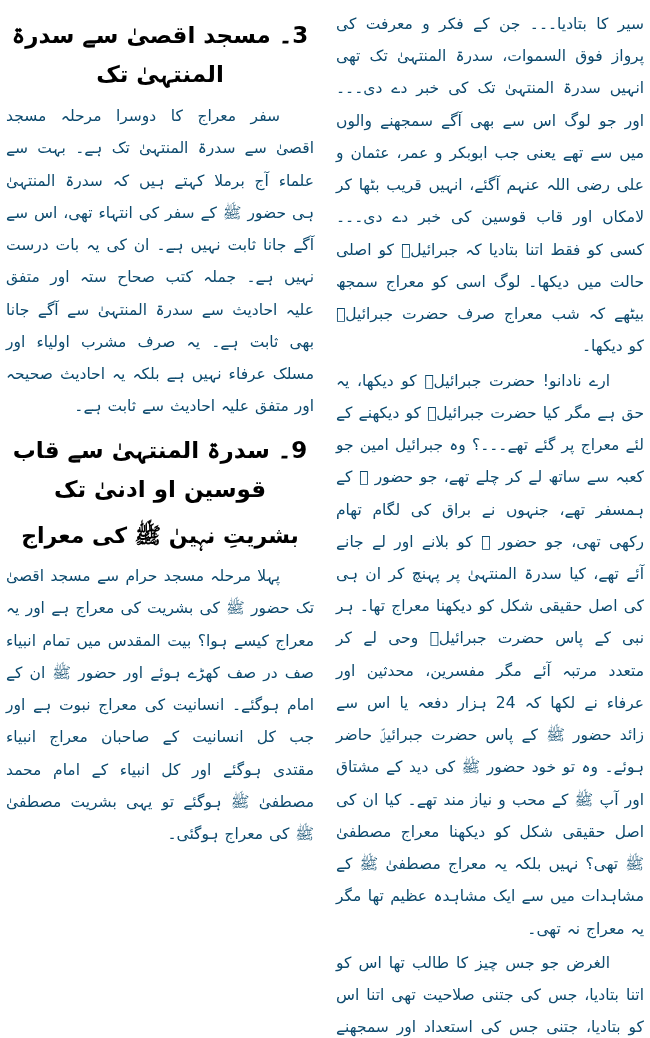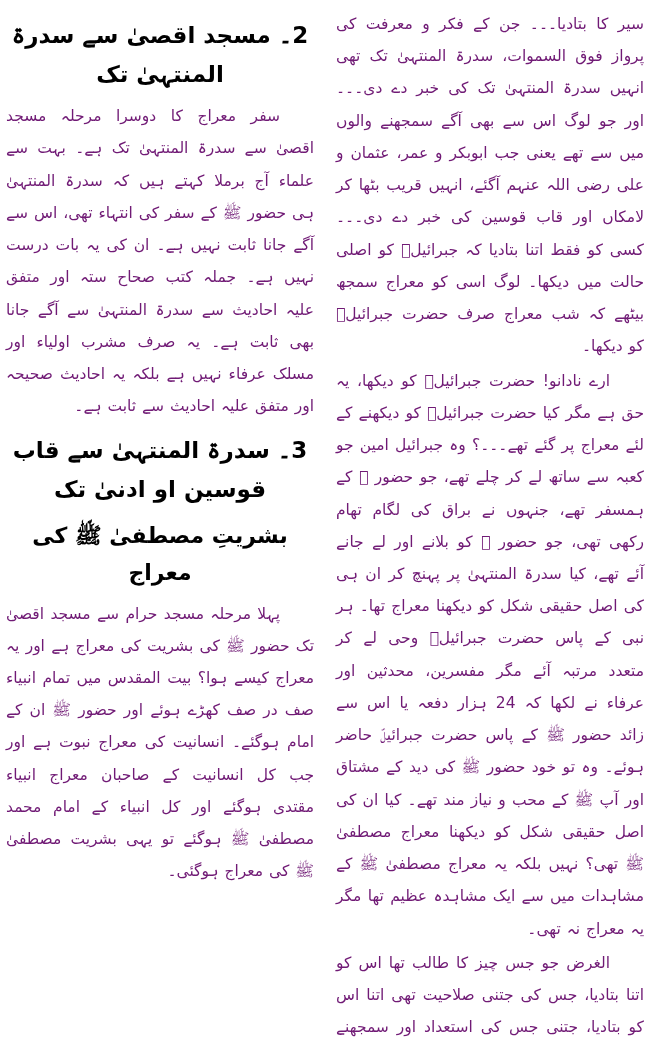--- a/index.html
+++ b/index.html
@@ -28,21 +28,21 @@
     flex: 1 1 0;
     min-width: 0;
   }
   .para {
     margin: 0 0 2px 0;
     font-size: 15.5px;
     line-height: 2.08;
     text-align: justify;
     text-indent: 34px;
     word-spacing: 1px;
-    color: #701a75;
+    color: #0c4a6e;
   }
   .para.flush {
     text-indent: 0;
   }
   .heading {
     text-align: center;
     font-weight: bold;
     font-size: 22px;
     line-height: 1.7;
     margin: 8px 0 6px 0;
@@ -57,19 +57,19 @@
 <body>
 
 <div class="page">
 
 <div class="column">
       <p class="para flush">سیر کا بتادیا۔۔۔ جن کے فکر و معرفت کی پرواز فوق السموات، سدرۃ المنتہیٰ تک تھی انہیں سدرۃ المنتہیٰ تک کی خبر دے دی۔۔۔ اور جو لوگ اس سے بھی آگے سمجھنے والوں میں سے تھے یعنی جب ابوبکر و عمر، عثمان و علی رضی اللہ عنہم آگئے، انہیں قریب بٹھا کر لامکاں اور قاب قوسین کی خبر دے دی۔۔۔ کسی کو فقط اتنا بتادیا کہ جبرائیلؑ کو اصلی حالت میں دیکھا۔ لوگ اسی کو معراج سمجھ بیٹھے کہ شب معراج صرف حضرت جبرائیلؑ کو دیکھا۔</p>
       <p class="para">ارے نادانو! حضرت جبرائیلؑ کو دیکھا، یہ حق ہے مگر کیا حضرت جبرائیلؑ کو دیکھنے کے لئے معراج پر گئے تھے۔۔۔؟ وہ جبرائیل امین جو کعبہ سے ساتھ لے کر چلے تھے، جو حضور ﷺ کے ہمسفر تھے، جنہوں نے براق کی لگام تھام رکھی تھی، جو حضور ﷺ کو بلانے اور لے جانے آئے تھے، کیا سدرۃ المنتہیٰ پر پہنچ کر ان ہی کی اصل حقیقی شکل کو دیکھنا معراج تھا۔ ہر نبی کے پاس حضرت جبرائیلؑ وحی لے کر متعدد مرتبہ آئے مگر مفسرین، محدثین اور عرفاء نے لکھا کہ 24 ہزار دفعہ یا اس سے زائد حضور ﷺ کے پاس حضرت جبرائیلؑ حاضر ہوئے۔ وہ تو خود حضور ﷺ کی دید کے مشتاق اور آپ ﷺ کے محب و نیاز مند تھے۔ کیا ان کی اصل حقیقی شکل کو دیکھنا معراج مصطفیٰ ﷺ تھی؟ نہیں بلکہ یہ معراج مصطفیٰ ﷺ کے مشاہدات میں سے ایک مشاہدہ عظیم تھا مگر یہ معراج نہ تھی۔</p>
       <p class="para">الغرض جو جس چیز کا طالب تھا اس کو اتنا بتادیا، جس کی جتنی صلاحیت تھی اتنا اس کو بتادیا، جتنی جس کی استعداد اور سمجھنے کی طاقت تھی اسے اس قدر بتادیا۔ مختلف مضامین اسی تناظر میں مختلف احادیث میں آئے ہیں کبھی پورے واقعہ کا ایک جزء اور کبھی اس کا اگلا حصہ بیان کیا ہے۔ گویا واقعہ معراج کی تمام جزئیات جملہ احادیث معراج کو پڑھ کر ہی حاصل کی جاسکتی ہیں۔ کسی ایک حدیث کو پڑھ کر صرف اسی کو معراج کا ماحصل قرار نہیں دیا جاسکتا۔</p>
     </div>
     <div class="column">
-      <h2 class="heading numbered">2۔ مسجد اقصیٰ سے سدرۃ المنتہیٰ تک</h2>
+      <h2 class="heading numbered">3۔ مسجد اقصیٰ سے سدرۃ المنتہیٰ تک</h2>
       <p class="para">سفر معراج کا دوسرا مرحلہ مسجد اقصیٰ سے سدرۃ المنتہیٰ تک ہے۔ بہت سے علماء آج برملا کہتے ہیں کہ سدرۃ المنتہیٰ ہی حضور ﷺ کے سفر کی انتہاء تھی، اس سے آگے جانا ثابت نہیں ہے۔ ان کی یہ بات درست نہیں ہے۔ جملہ کتب صحاح ستہ اور متفق علیہ احادیث سے سدرۃ المنتہیٰ سے آگے جانا بھی ثابت ہے۔ یہ صرف مشرب اولیاء اور مسلک عرفاء نہیں ہے بلکہ یہ احادیث صحیحہ اور متفق علیہ احادیث سے ثابت ہے۔</p>
-      <h2 class="heading numbered">3۔ سدرۃ المنتہیٰ سے قاب قوسین او ادنیٰ تک</h2>
-      <h2 class="heading">بشریتِ مصطفیٰ ﷺ کی معراج</h2>
+      <h2 class="heading numbered">9۔ سدرۃ المنتہیٰ سے قاب قوسین او ادنیٰ تک</h2>
+      <h2 class="heading">بشریتِ نہیںٰ ﷺ کی معراج</h2>
       <p class="para">پہلا مرحلہ مسجد حرام سے مسجد اقصیٰ تک حضور ﷺ کی بشریت کی معراج ہے اور یہ معراج کیسے ہوا؟ بیت المقدس میں تمام انبیاء صف در صف کھڑے ہوئے اور حضور ﷺ ان کے امام ہوگئے۔ انسانیت کی معراج نبوت ہے اور جب کل انسانیت کے صاحبان معراج انبیاء مقتدی ہوگئے اور کل انبیاء کے امام محمد مصطفیٰ ﷺ ہوگئے تو یہی بشریت مصطفیٰ ﷺ کی معراج ہوگئی۔</p>
     </div>
   </div>
 
 </body></html>

